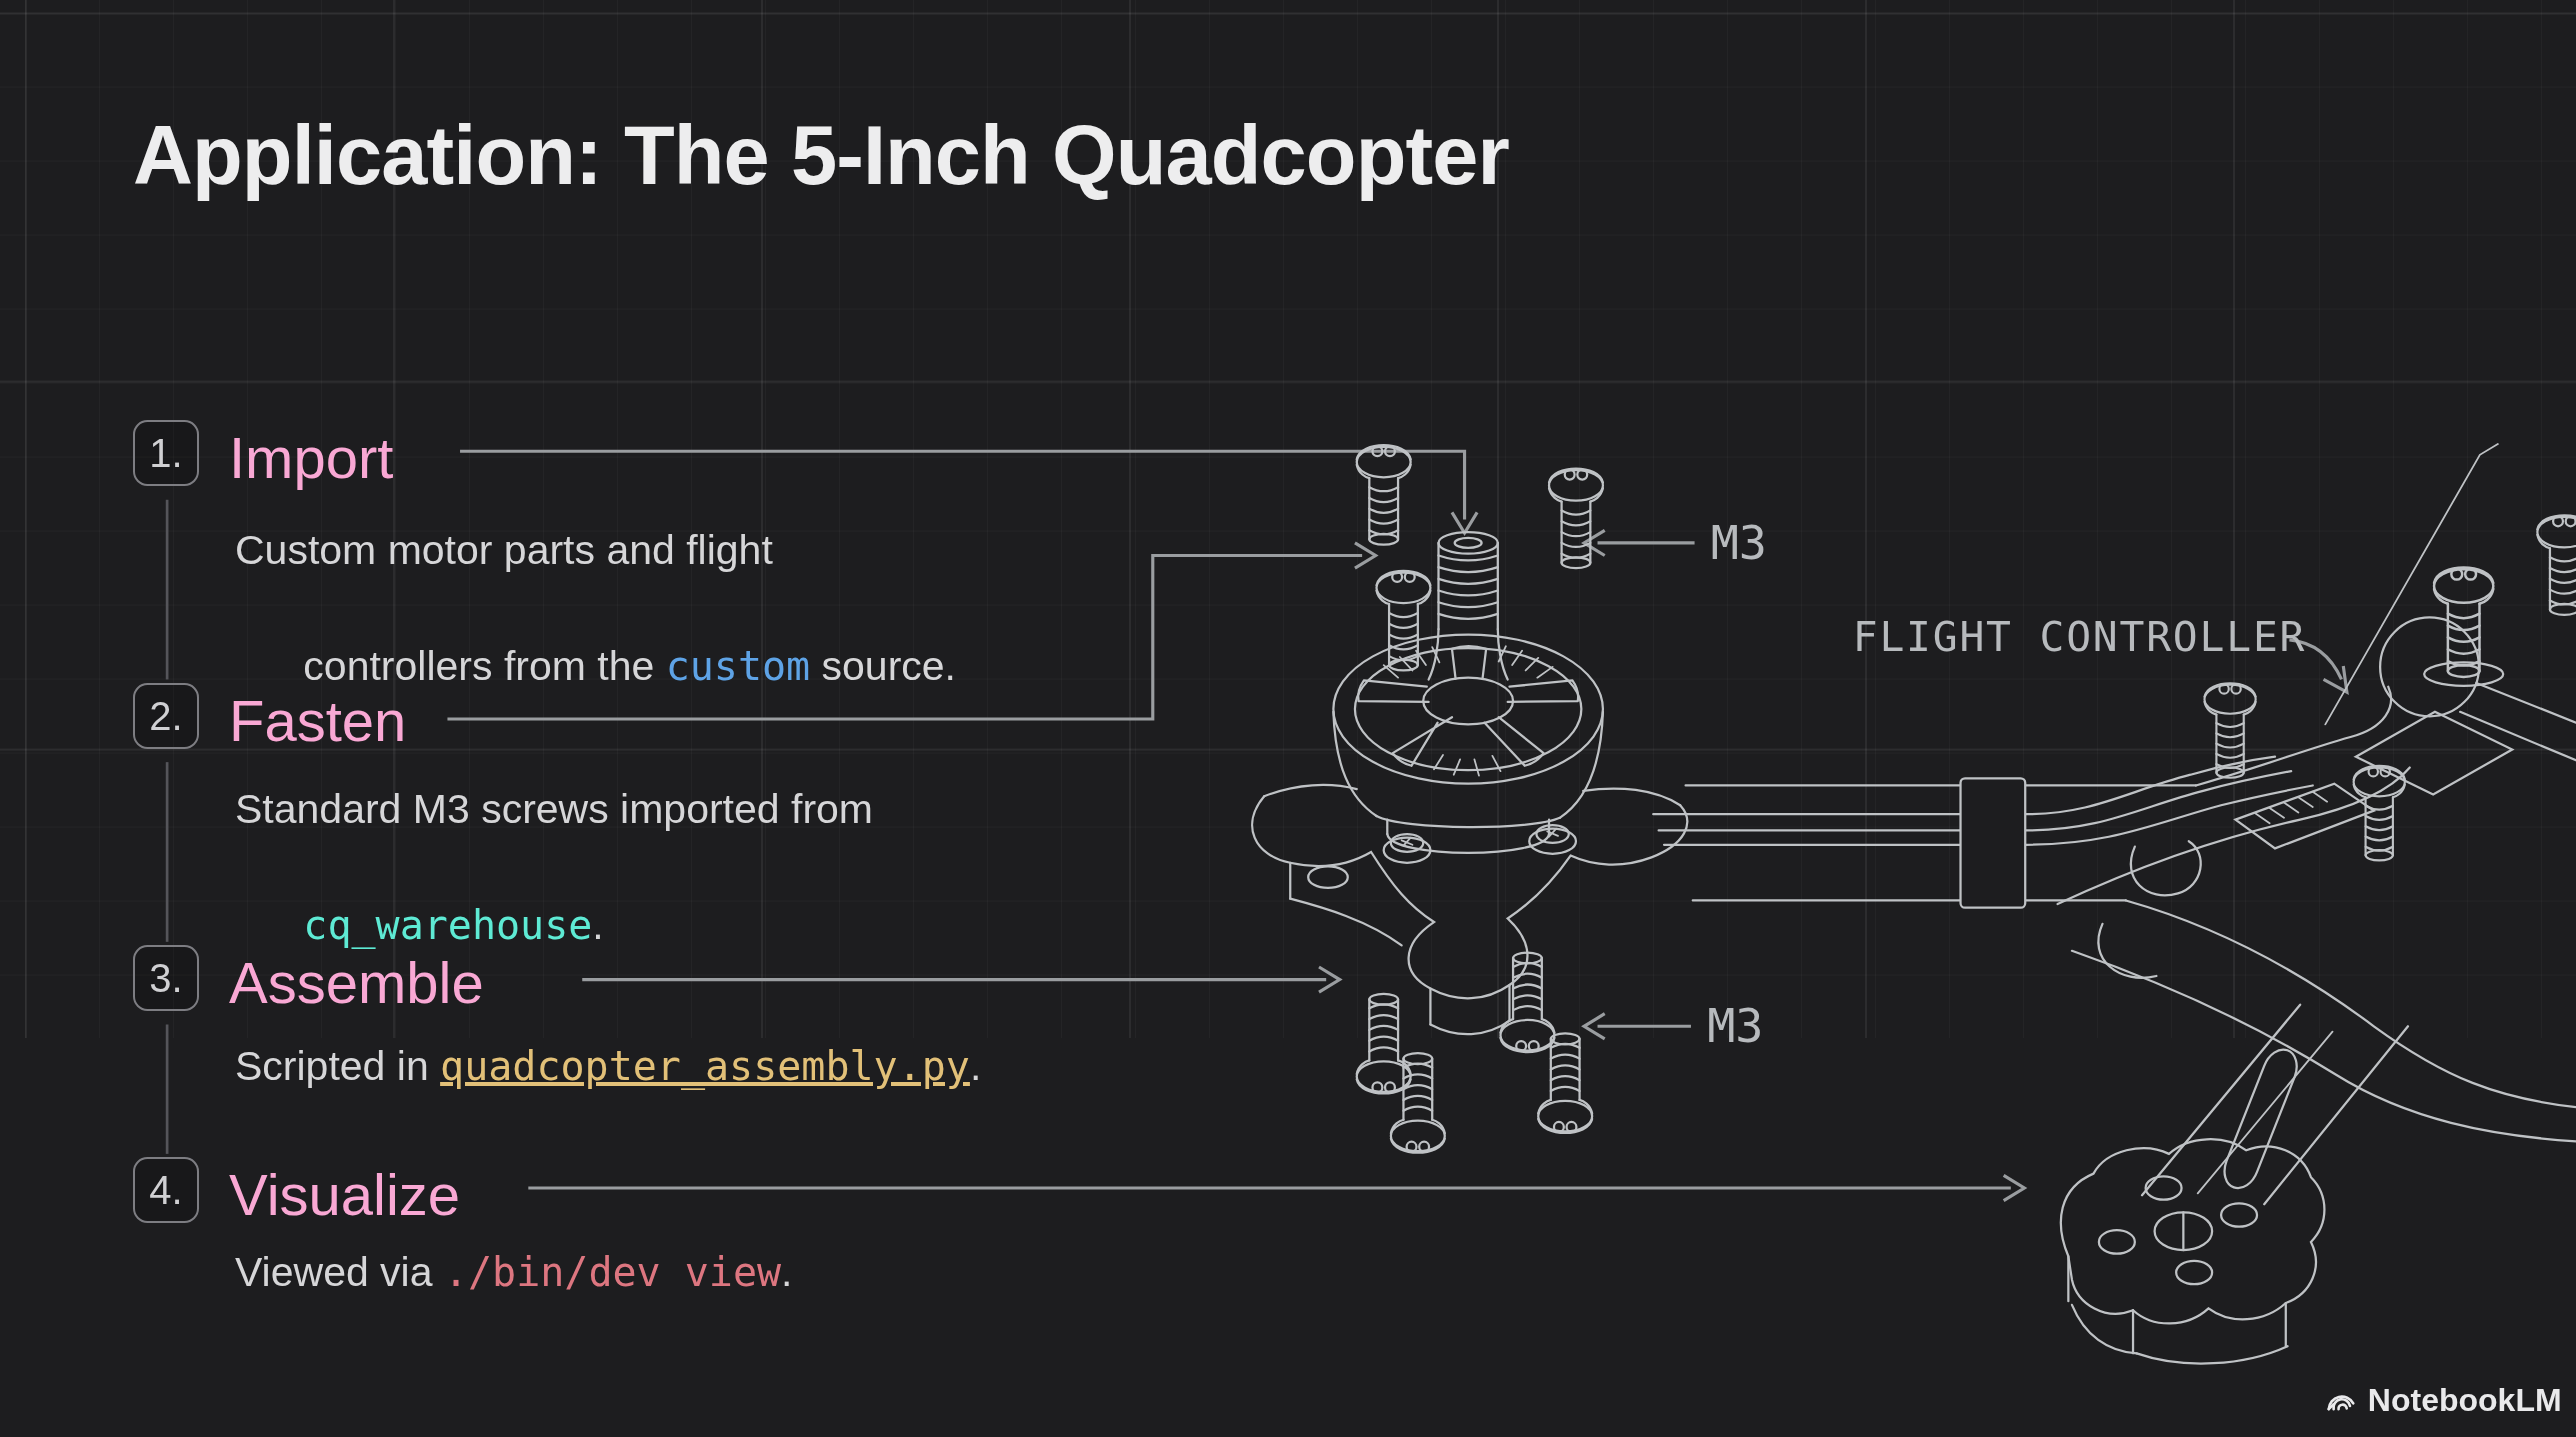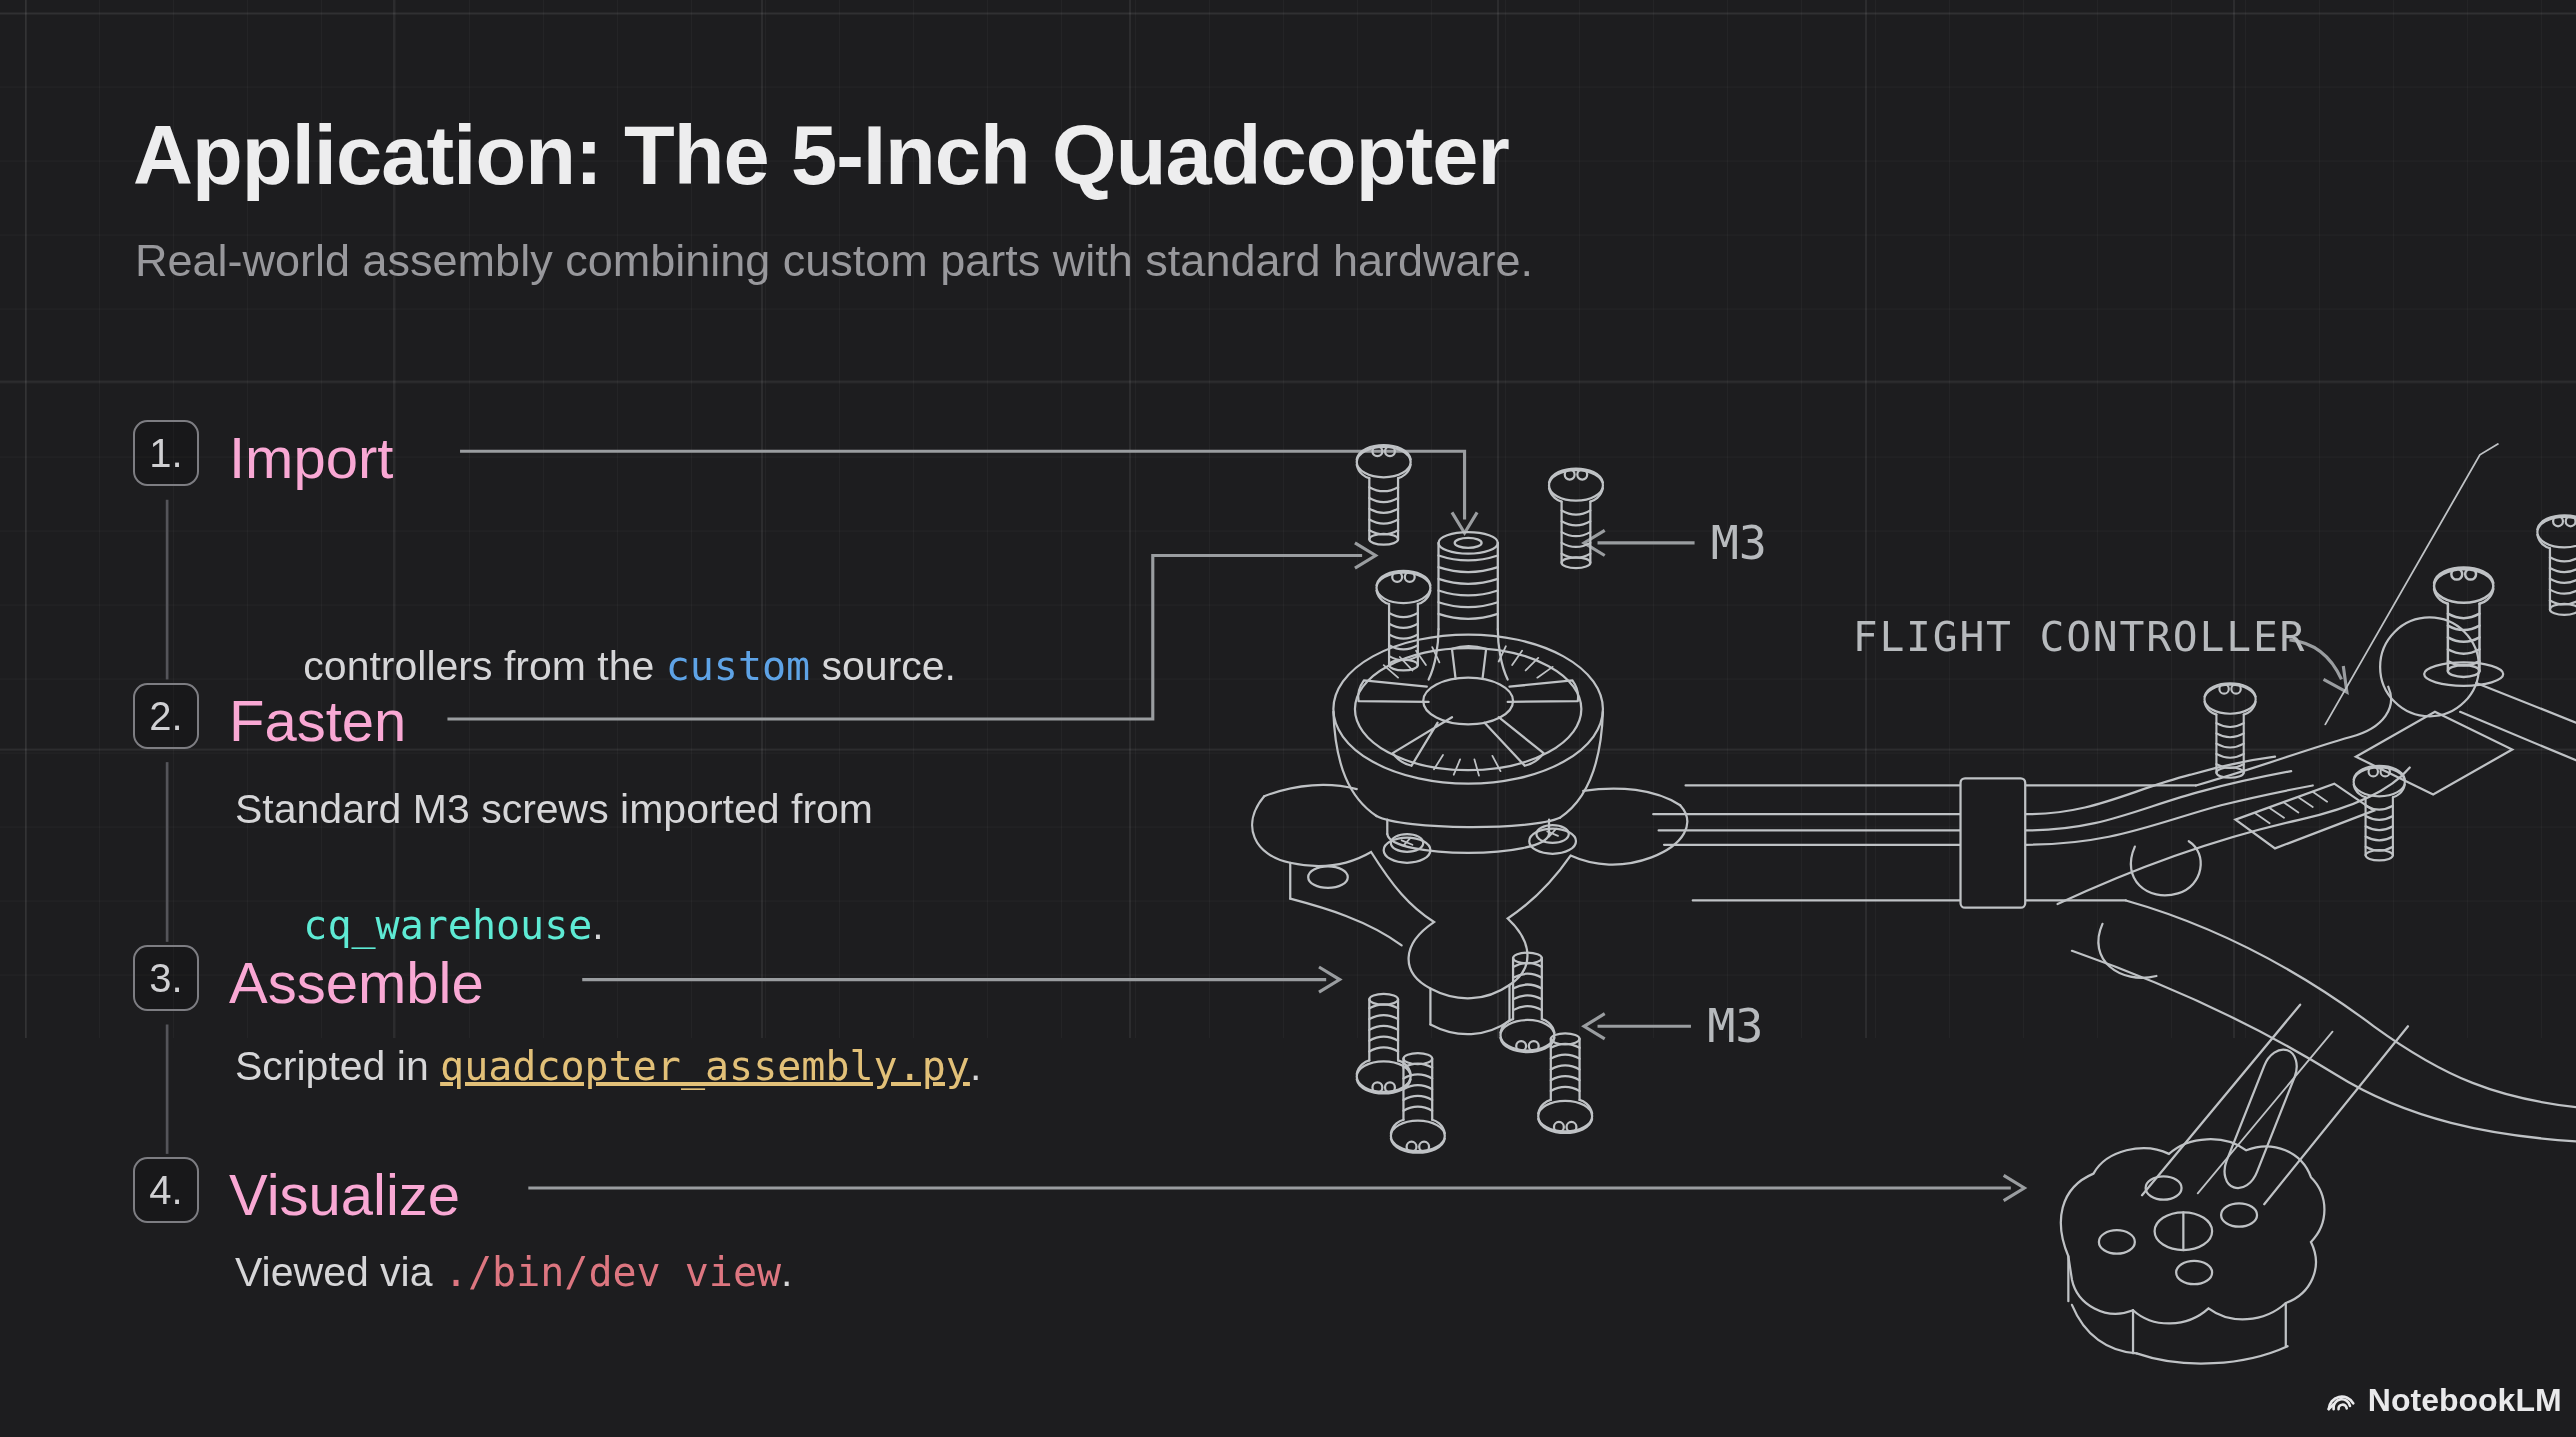--- a/index.html
+++ b/index.html
@@ -62,28 +62,27 @@
     color:#e9e9eb;font-size:32px;font-weight:600;
   }
 </style>
 </head>
 <body>
 
 <div id="canvas">
   <div class="grid"></div>
 
   <h1 class="title">Application: The 5-Inch Quadcopter</h1>
-  <p class="subtitle">Real-world assembly combining custom parts with standard hardware.</p>
 
   <div class="step" id="step1">
     <div class="step-box">
         <span>1.</span>
       </div>
     <div class="step-title">Import</div>
-    <div class="step-desc"><br>
+    <div class="step-desc"><span>Custom motor parts and flight</span><br>
       <span>controllers from the </span><span class="code code-blue">custom</span><span> source.</span></div>
   </div>
 
   <div class="step" id="step2">
     <div class="step-box">
         <span>2.</span>
       </div>
     <div class="step-title">Fasten</div>
     <div class="step-desc"><span>Standard M3 screws imported from</span><br>
       <span class="code code-green">cq_warehouse</span><span>.</span></div>

